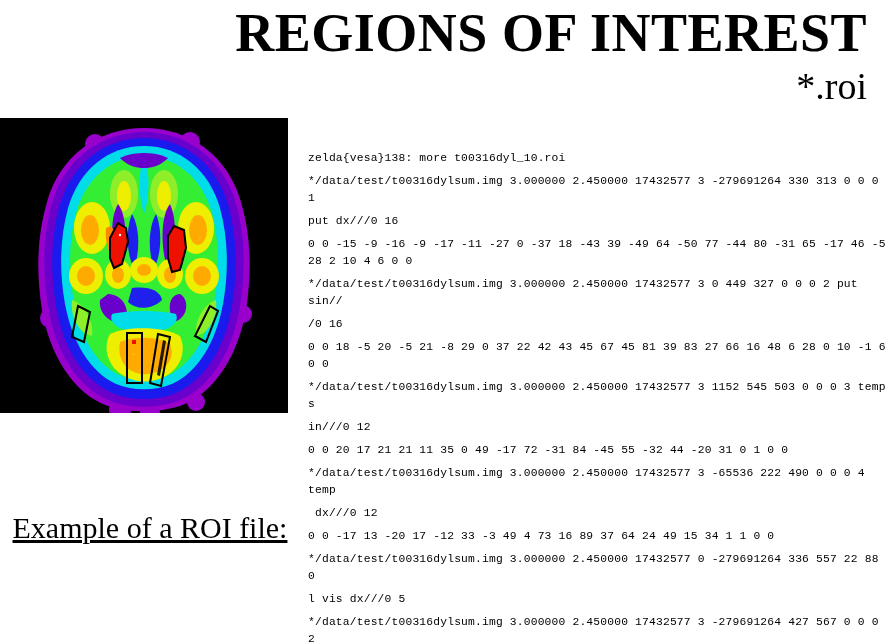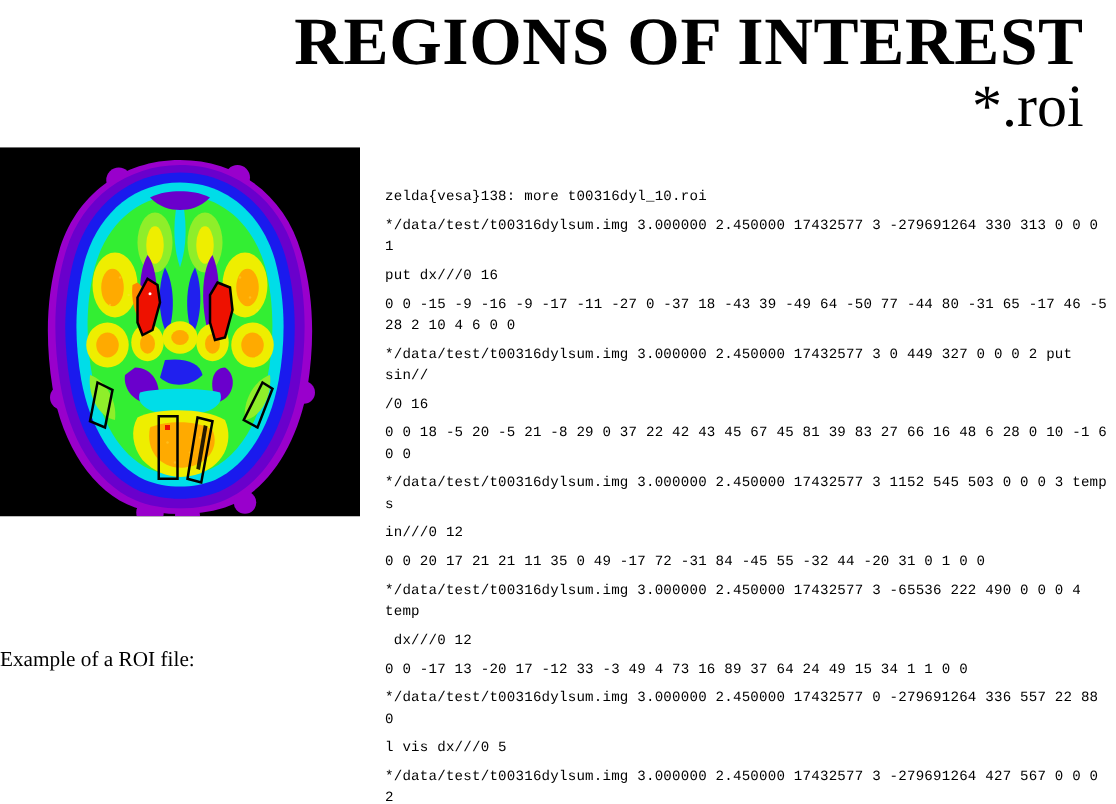--- a/index.html
+++ b/index.html
@@ -29,21 +29,21 @@
     font-weight: bold;
     font-size: 54px;
     line-height: 58px;
     letter-spacing: 0.5px;
     margin: 4px 0 0 0;
     white-space: nowrap;
   }
   #slide-subtitle {
     font-family: "Liberation Serif", "DejaVu Serif", serif;
     font-weight: normal;
-    font-size: 48px;
+    font-size: 38px;
     line-height: 44px;
     margin: 2px 0 0 0;
   }
 
   
   #brain-figure {
     position: absolute;
     left: 0px;
     top: 118px;
     width: 288px;
@@ -56,24 +56,26 @@
     width: 288px;
     height: 295px;
   }
 
   
   #roi-caption {
     position: absolute;
     left: 0px;
     top: 513px;
     width: 300px;
-    font-family: "Liberation Serif", "DejaVu Serif", serif;
-    font-size: 17px;
+    text-align: center;
+    font-family: "Liberation Serif", "DejaVu Serif", serif;
+    font-size: 30px;
     line-height: 30px;
     white-space: nowrap;
+    text-decoration: underline;
   }
 
   
   #roi-file-listing {
     position: absolute;
     left: 308px;
     top: 150px;
     width: 578px;
     font-family: "Liberation Mono", "DejaVu Sans Mono", monospace;
     font-size: 11.3px;

